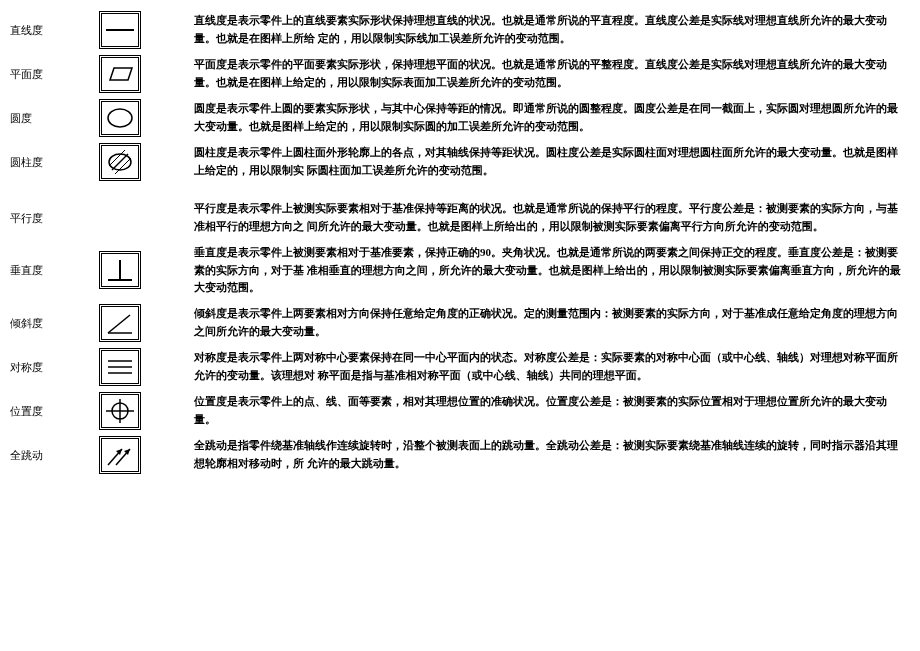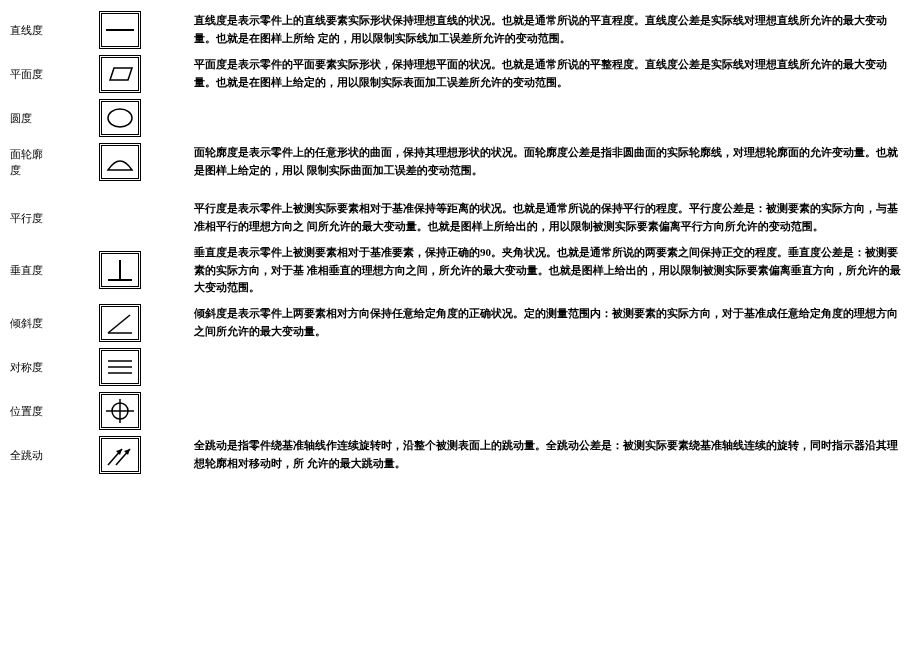--- a/index.html
+++ b/index.html
@@ -87,31 +87,35 @@
     </div>
     <div class="row">
       <div class="label">圆度</div>
       <div class="icon-cell">
         <div class="icon-box">
           <svg width="36" height="32" viewBox="0 0 36 32">
             <ellipse cx="18" cy="16" rx="12" ry="9" fill="none" stroke="#000" stroke-width="1.5"></ellipse>
           </svg>
         </div>
       </div>
+      <div class="desc">圆度是表示零件上圆的要素实际形状，与其中心保持等距的情况。即通常所说的圆整程度。圆度公差是在同一截面上，实际圆对理想圆所允许的最大变动量。也就是图样上给定的，用以限制实际圆的加工误差所允许的变动范围。</div>
     </div>
     <div class="row">
-      <div class="label">面轮廓度</div>
+      <div class="label">圆柱度</div>
       <div class="icon-cell">
         <div class="icon-box">
           <svg width="36" height="32" viewBox="0 0 36 32">
-            <path d="M6 24 Q18 6 30 24 Z" fill="none" stroke="#000" stroke-width="1.5"></path>
+            <ellipse cx="18" cy="16" rx="11" ry="8" fill="none" stroke="#000" stroke-width="1.5"></ellipse>
+            <line x1="10" y1="24" x2="26" y2="8" stroke="#000" stroke-width="1.5"></line>
+            <line x1="7" y1="20" x2="23" y2="4" stroke="#000" stroke-width="1"></line>
+            <line x1="13" y1="28" x2="29" y2="12" stroke="#000" stroke-width="1"></line>
           </svg>
         </div>
       </div>
-      <div class="desc">面轮廓度是表示零件上的任意形状的曲面，保持其理想形状的状况。面轮廓度公差是指非圆曲面的实际轮廓线，对理想轮廓面的允许变动量。也就是图样上给定的，用以 限制实际曲面加工误差的变动范围。</div>
+      <div class="desc">圆柱度是表示零件上圆柱面外形轮廓上的各点，对其轴线保持等距状况。圆柱度公差是实际圆柱面对理想圆柱面所允许的最大变动量。也就是图样上给定的，用以限制实 际圆柱面加工误差所允许的变动范围。</div>
     </div>
     <div class="spacer"></div>
     <div class="row">
       <div class="label">平行度</div>
       <div class="icon-cell">
         <div class="icon-box no-border"></div>
       </div>
       <div class="desc">平行度是表示零件上被测实际要素相对于基准保持等距离的状况。也就是通常所说的保持平行的程度。平行度公差是：被测要素的实际方向，与基准相平行的理想方向之 间所允许的最大变动量。也就是图样上所给出的，用以限制被测实际要素偏离平行方向所允许的变动范围。</div>
     </div>
     <div class="row">
@@ -142,32 +146,34 @@
       <div class="label">对称度</div>
       <div class="icon-cell">
         <div class="icon-box">
           <svg width="36" height="32" viewBox="0 0 36 32">
             <line x1="6" y1="10" x2="30" y2="10" stroke="#000" stroke-width="1.5"></line>
             <line x1="6" y1="16" x2="30" y2="16" stroke="#000" stroke-width="1.5"></line>
             <line x1="6" y1="22" x2="30" y2="22" stroke="#000" stroke-width="1.5"></line>
           </svg>
         </div>
       </div>
+      <div class="desc">对称度是表示零件上两对称中心要素保持在同一中心平面内的状态。对称度公差是：实际要素的对称中心面（或中心线、轴线）对理想对称平面所允许的变动量。该理想对 称平面是指与基准相对称平面（或中心线、轴线）共同的理想平面。</div>
     </div>
     <div class="row">
       <div class="label">位置度</div>
       <div class="icon-cell">
         <div class="icon-box">
           <svg width="36" height="32" viewBox="0 0 36 32">
             <circle cx="18" cy="16" r="8" fill="none" stroke="#000" stroke-width="1.5"></circle>
             <line x1="18" y1="4" x2="18" y2="28" stroke="#000" stroke-width="1.5"></line>
             <line x1="4" y1="16" x2="32" y2="16" stroke="#000" stroke-width="1.5"></line>
           </svg>
         </div>
       </div>
+      <div class="desc">位置度是表示零件上的点、线、面等要素，相对其理想位置的准确状况。位置度公差是：被测要素的实际位置相对于理想位置所允许的最大变动量。</div>
     </div>
     <div class="row">
       <div class="label">全跳动</div>
       <div class="icon-cell">
         <div class="icon-box">
           <svg width="36" height="32" viewBox="0 0 36 32">
             <line x1="6" y1="26" x2="20" y2="10" stroke="#000" stroke-width="1.5"></line>
             <polygon points="20,10 14,12 18,16" fill="#000"></polygon>
             <line x1="14" y1="26" x2="28" y2="10" stroke="#000" stroke-width="1.5"></line>
             <polygon points="28,10 22,12 26,16" fill="#000"></polygon>

